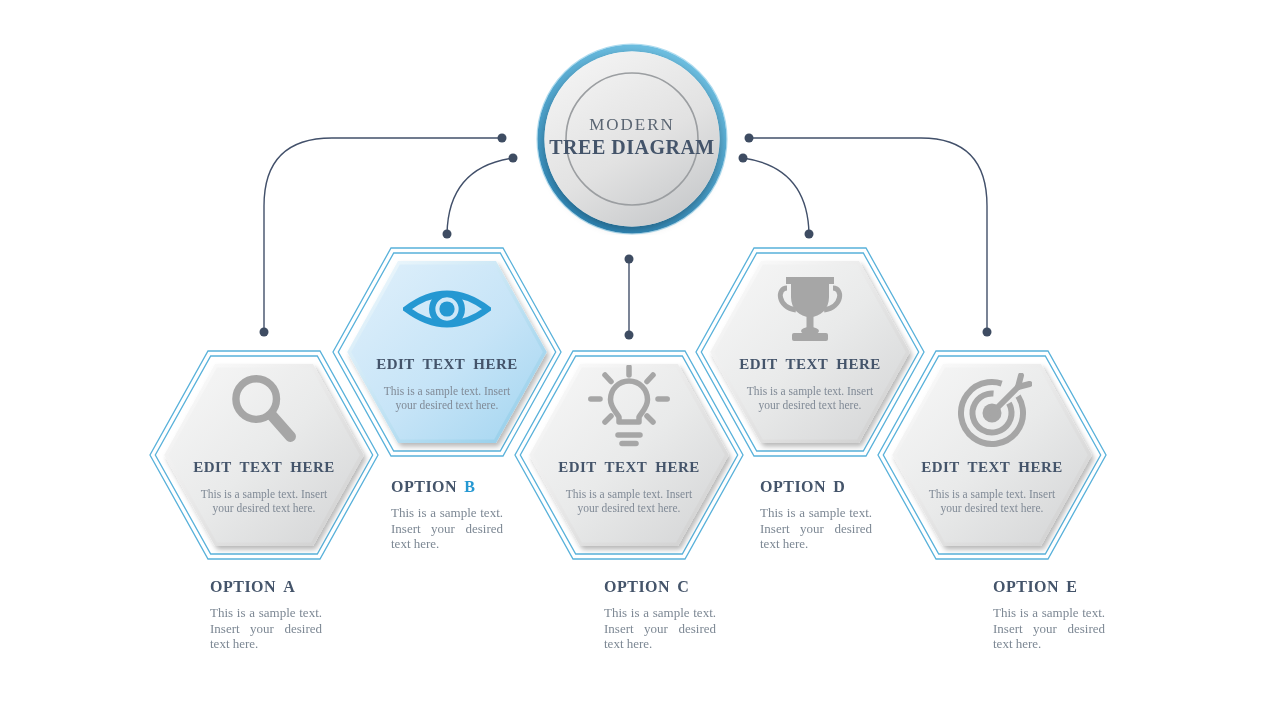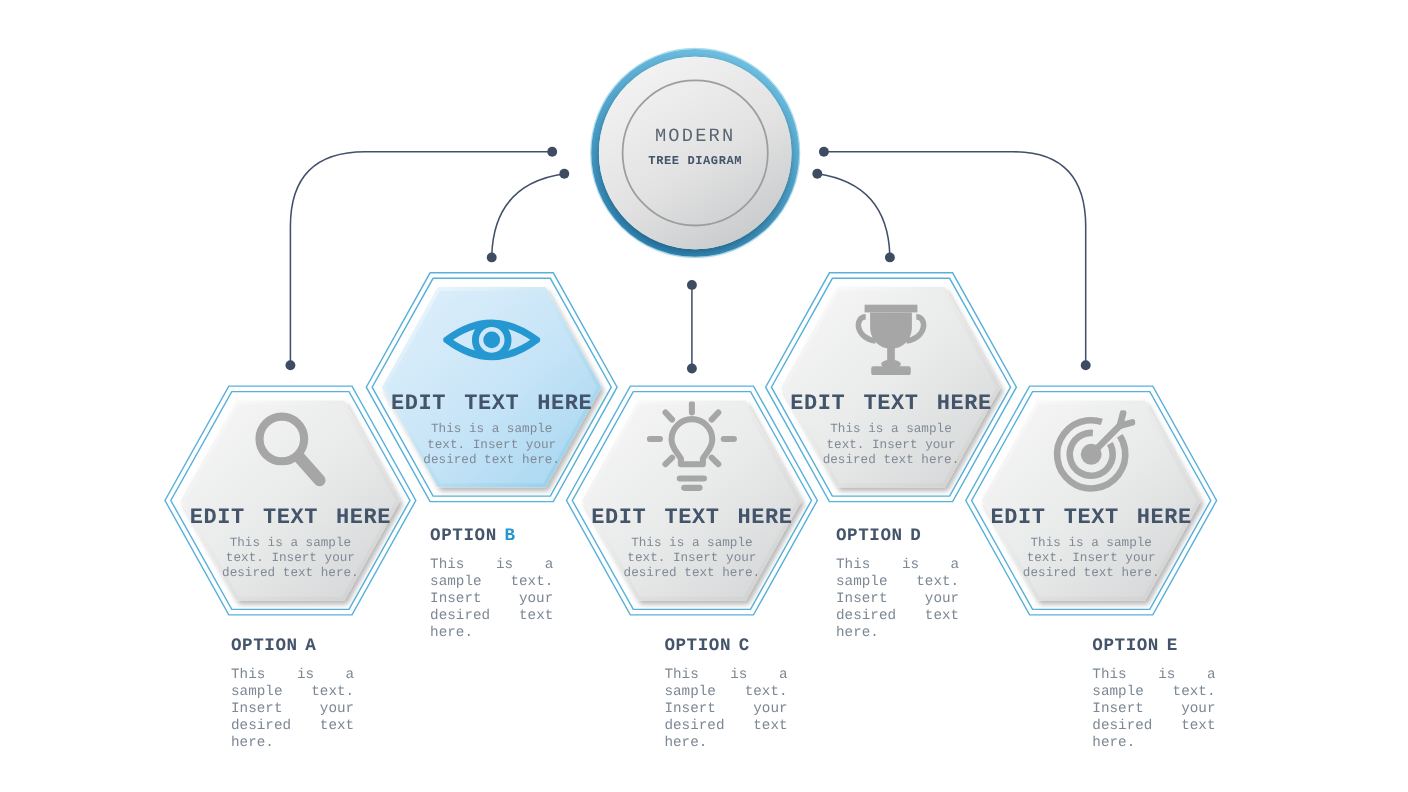--- a/index.html
+++ b/index.html
@@ -10,45 +10,45 @@
     --label-gray:#7d8894;
     --icon-gray:#a6a6a6;
     --connector:#42506a;
     --dot:#3e4c62;
     --circle-text-light:#5a6572;
   }
   *{margin:0;padding:0;box-sizing:border-box;}
   html,body{background:#fff;}
   .slide{
     position:relative;width:1280px;height:720px;background:#fff;overflow:hidden;
-    font-family:Liberation Mono, monospace;
+    font-family:Liberation Serif, serif;
   }
   
   .connectors{position:absolute;left:0;top:0;}
   .conn-path{fill:none;stroke:var(--connector);stroke-width:1.4;}
   .conn-dot{fill:var(--dot);stroke:none;}
   
   .circle-wrap{position:absolute;left:536px;top:43px;width:192px;height:192px;}
   .circle-text{position:absolute;left:0;right:0;top:70px;text-align:center;line-height:23px;}
   .circle-line1{font-size:17px;letter-spacing:2px;color:var(--circle-text-light);}
-  .circle-line2{font-size:11px;font-weight:bold;letter-spacing:.5px;color:var(--dark-slate);}
+  .circle-line2{font-size:20px;font-weight:bold;letter-spacing:.5px;color:var(--dark-slate);}
   
   .hex-node{position:absolute;width:232px;height:212px;}
   .pos-a{left:148px;top:349px}
   .pos-b{left:331px;top:246px}
   .pos-c{left:513px;top:349px}
   .pos-d{left:694px;top:246px}
   .pos-e{left:876px;top:349px}
   .hex-shape{position:absolute;left:0;top:0;}
   .hex-line{fill:none;stroke:var(--outline-blue);stroke-width:1.3;}
   .hex-content{position:absolute;inset:0;text-align:center;}
   .hex-icon{position:absolute;left:50%;transform:translateX(-50%);}
   .hex-title{
     position:absolute;top:110px;left:0;right:0;
-    font-size:20px;font-weight:bold;letter-spacing:.5px;word-spacing:4px;
+    font-size:15px;font-weight:bold;letter-spacing:.5px;word-spacing:4px;
     color:var(--dark-slate);
   }
   .hex-body{
     position:absolute;top:138px;left:50%;transform:translateX(-50%);
     width:132px;font-size:11.5px;line-height:14px;color:var(--body-gray);
   }
   
   .ig-s{stroke:var(--icon-gray);fill:none;}
   .ig-f{fill:var(--icon-gray);stroke:none;}
   .ac-s{stroke:var(--accent-blue);fill:none;}

